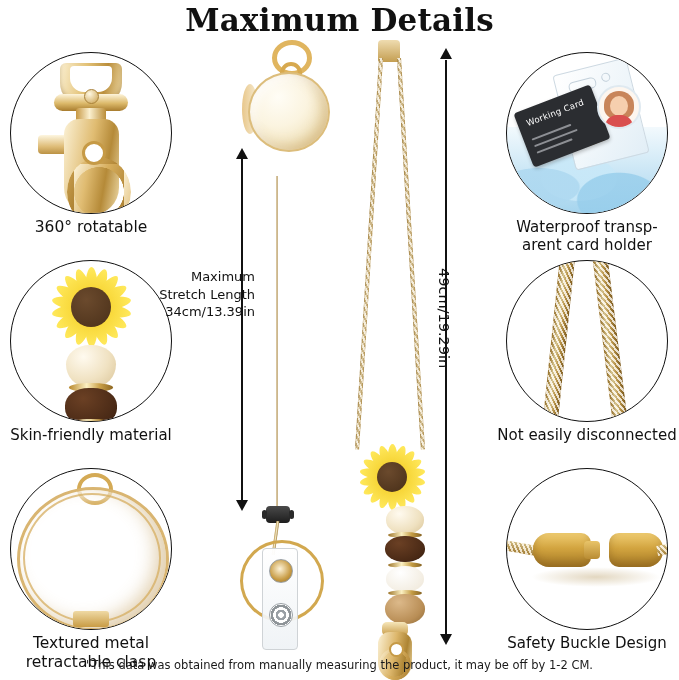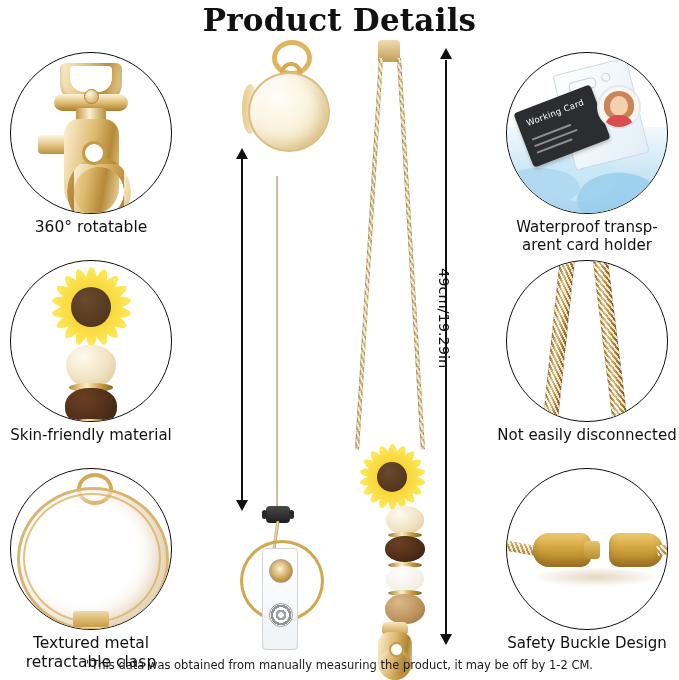--- a/index.html
+++ b/index.html
@@ -387,21 +387,21 @@
   .footnote{
     position:absolute;left:0;bottom:8px;width:679px;text-align:center;
     font-size:11.5px;color:#1a1a1a;font-family:"DejaVu Sans",sans-serif;
   }
 </style>
 </head>
 <body>
 
 <div id="page">
 
-  <div class="title">Product Details</div>
+  <div class="title">Maximum Details</div>
 
   <div class="feature f-clasp">
     <div class="circle">
       <div class="clasp-wrap">
         <div class="clasp-tab"></div>
         <div class="clasp-top"></div>
         <div class="clasp-bar"></div>
         <div class="clasp-rivet"></div>
         <div class="clasp-neck"></div>
         <div class="clasp-body"></div>
@@ -529,20 +529,25 @@
     <span class="cr-snap s1"></span>
     <span class="cr-snap s2"></span>
   </div>
 
   <div class="dim-v" style="left:241px;top:148px;height:364px;">
     <span class="arrow-up" style="left:-5px;top:0;"></span>
     <span class="dim-line" style="left:0;top:10px;height:344px;"></span>
     <span class="arrow-dn" style="left:-5px;top:352px;"></span>
   </div>
 
+  <div class="dim-label" style="left:150px;top:268px;width:105px;">
+    <span class="ln">Maximum</span>
+    <span class="ln">Stretch Length</span>
+    <span class="ln">34cm/13.39in</span>
+  </div>
 
   <div class="lany">
     <div class="ly-top"></div>
     <div class="ly-strand" style="left:34px;height:392px;transform:rotate(3.5deg);"></div>
     <div class="ly-strand" style="left:52px;height:392px;transform:rotate(-3.5deg);"></div>
 
     <div class="ly-flower">
       <div class="ly-petal" style="transform:rotate(0deg)"></div>
       <div class="ly-petal" style="transform:rotate(20deg)"></div>
       <div class="ly-petal" style="transform:rotate(40deg)"></div>

